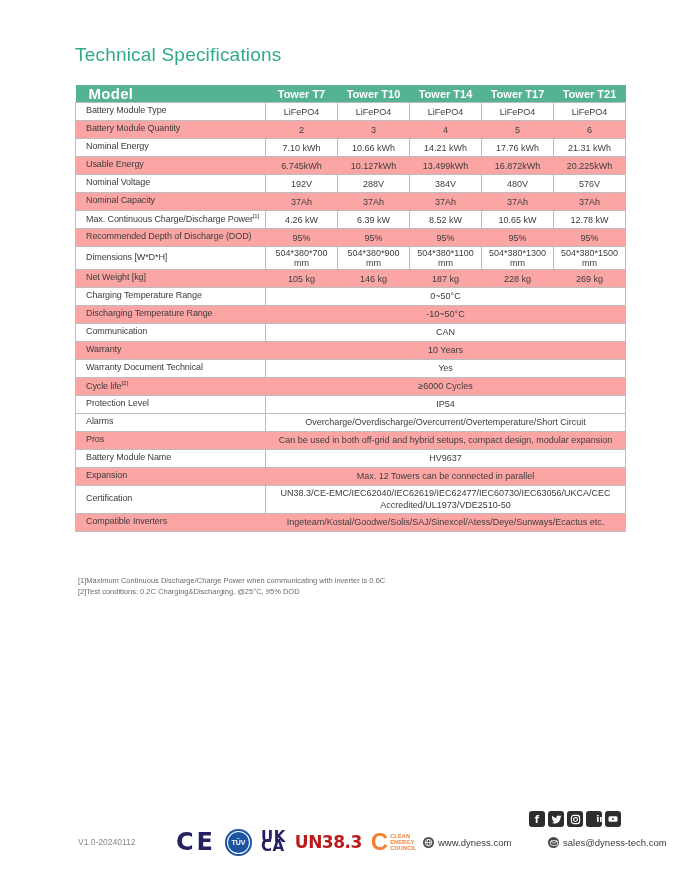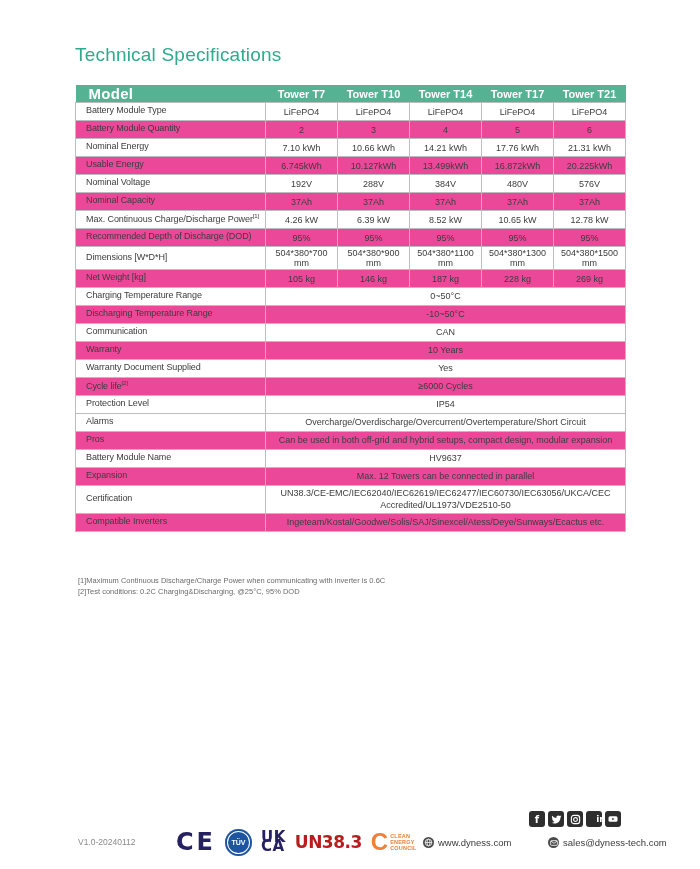--- a/index.html
+++ b/index.html
@@ -10,21 +10,21 @@
 
   table.spec { position:absolute; left:75px; top:85px; width:550px; border-collapse:collapse; table-layout:fixed; }
   table.spec col.c-label { width:190px; }
   table.spec col.c-val { width:72px; }
 
   thead th { background:#55b293; color:#ffffff; height:15px; border:none; font-weight:bold; }
   thead th.model { text-align:left; padding-left:13px; font-size:15px; letter-spacing:0.3px; }
   thead th.tower { font-size:11px; text-align:center; }
 
   tbody td { border:1px solid #bcbcbc; height:18px; color:#3c3c3c; background:#ffffff; }
-  tbody tr.alt td { background:#ec4899; }
+  tbody tr.alt td { background:#fca5a5; }
   td.label { text-align:left; padding:1px 2px 4px 10px; font-size:9px; letter-spacing:-0.1px; white-space:nowrap; overflow:hidden; }
   td.label sup { font-size:6px; }
   td.val { text-align:center; padding:1px 1px; font-size:9px; }
   td.val.fold { border-left:1px solid #6b6b6b; }
   td.val.span { padding:2px 8px; line-height:1.3; }
 
   .footnotes { position:absolute; left:78px; top:575px; font-size:7.5px; color:#6b6b6b; line-height:1.5; }
 
   
   .version { position:absolute; left:78px; top:837px; font-size:8.5px; color:#8a8a8a; }
@@ -164,21 +164,21 @@
         </tr>
         <tr>
           <td class="label">Communication</td>
           <td colspan="5" class="val span">CAN</td>
         </tr>
         <tr class="alt">
           <td class="label">Warranty</td>
           <td colspan="5" class="val span">10 Years</td>
         </tr>
         <tr>
-          <td class="label">Warranty Document Supplied</td>
+          <td class="label">Warranty Document Technical</td>
           <td colspan="5" class="val span">Yes</td>
         </tr>
         <tr class="alt">
           <td class="label">Cycle life<sup>[2]</sup></td>
           <td colspan="5" class="val span">≥6000 Cycles</td>
         </tr>
         <tr>
           <td class="label">Protection Level</td>
           <td colspan="5" class="val span">IP54</td>
         </tr>

